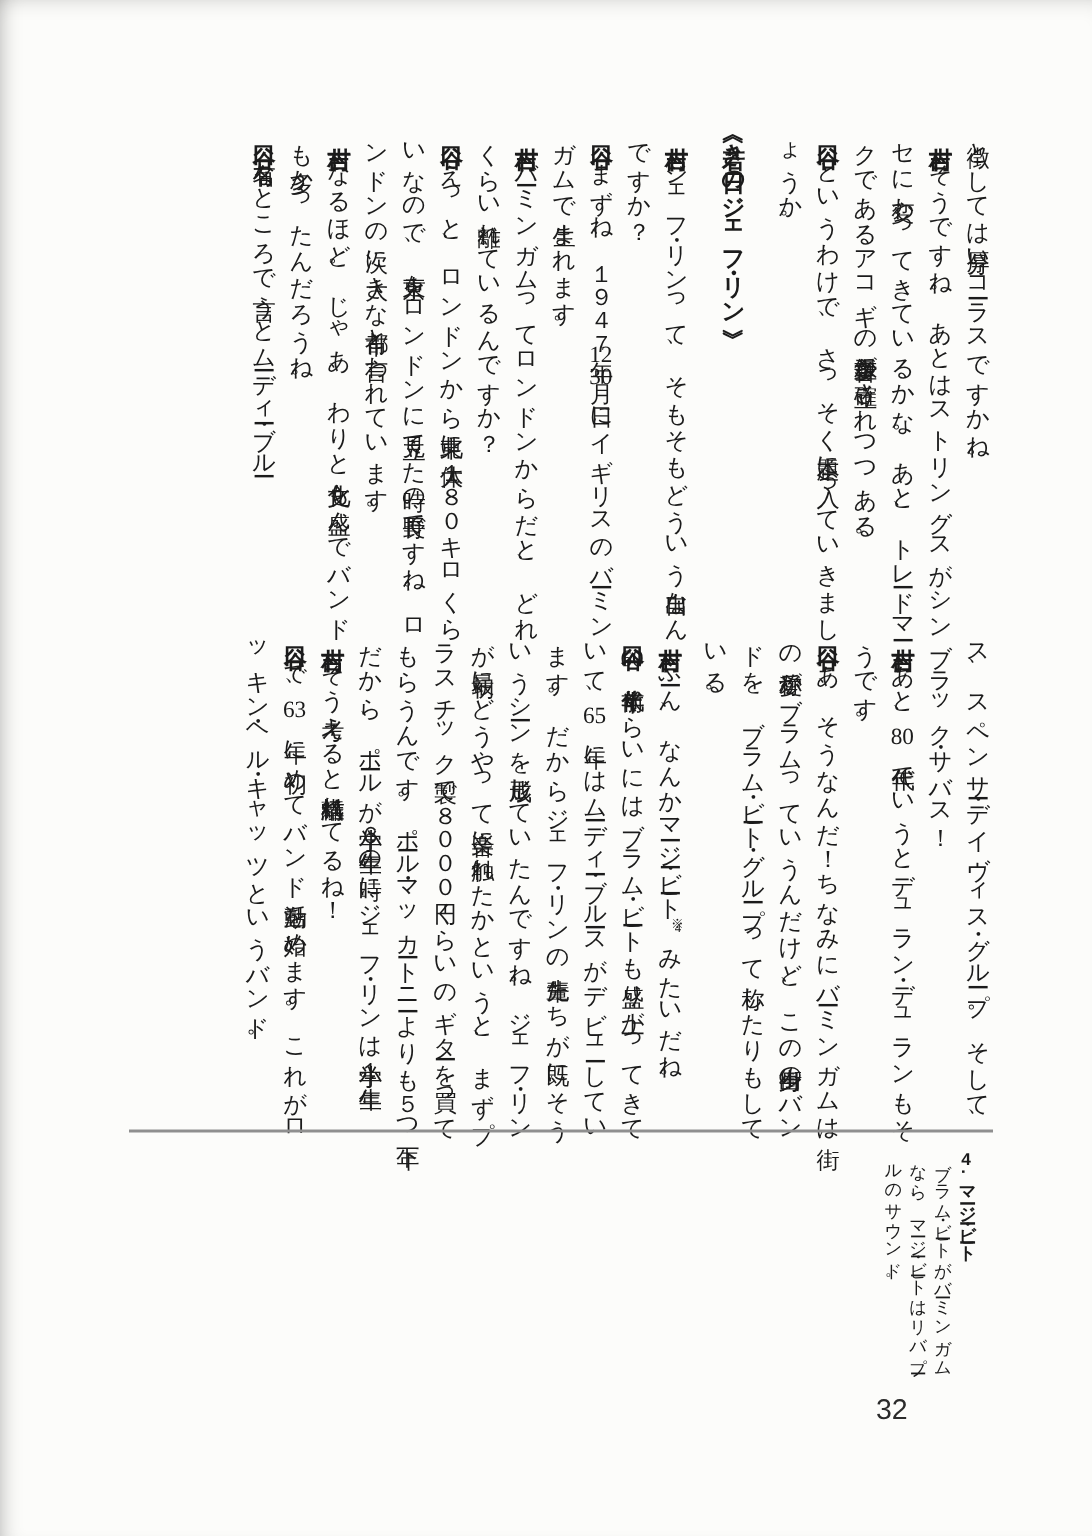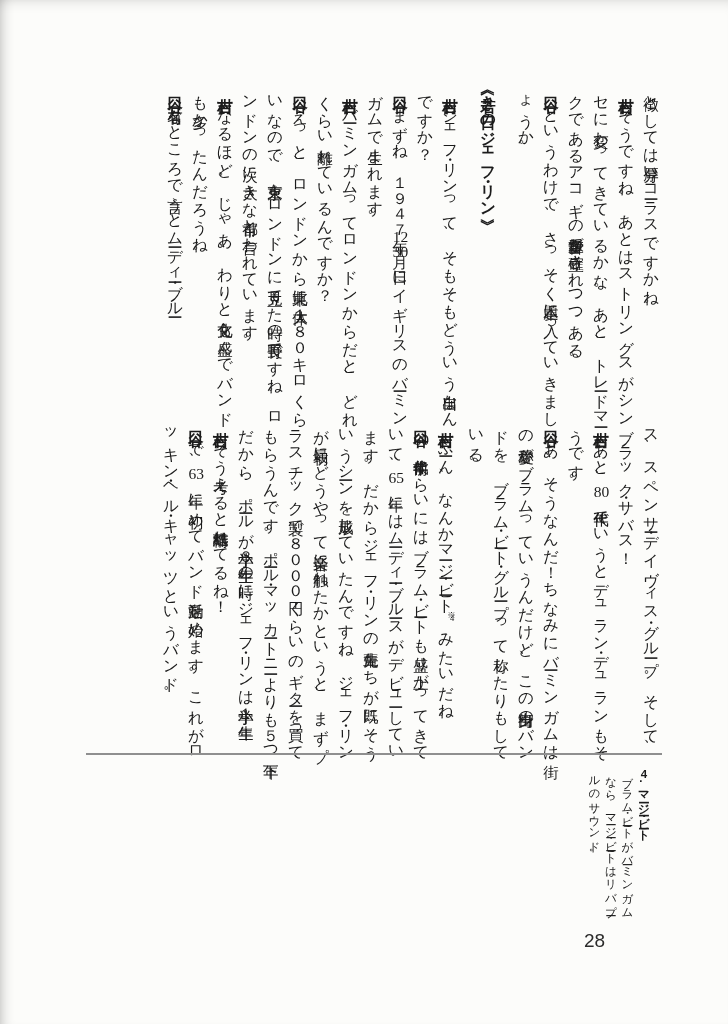--- a/index.html
+++ b/index.html
@@ -80,15 +80,15 @@
     <p class="para"><b class="spk">谷口</b><span class="txt">で、<span class="tcy">63</span>年に初めてバンド活動を始めます。これがロッキン・ヘル・キャッツというバンド。</span></p>
   </section>
 
   <hr class="divider">
 
   <aside class="footnote">
     <p class="fn-title"><span class="tcy">4</span>.マージー・ビート</p>
     <p class="fn-body">ブラム・ビートがバーミンガムなら、マージー・ビートはリバプールのサウンド。</p>
   </aside>
 
-  <div class="page-number">28</div>
+  <div class="page-number">32</div>
 
 </div>
 
 </body></html>

